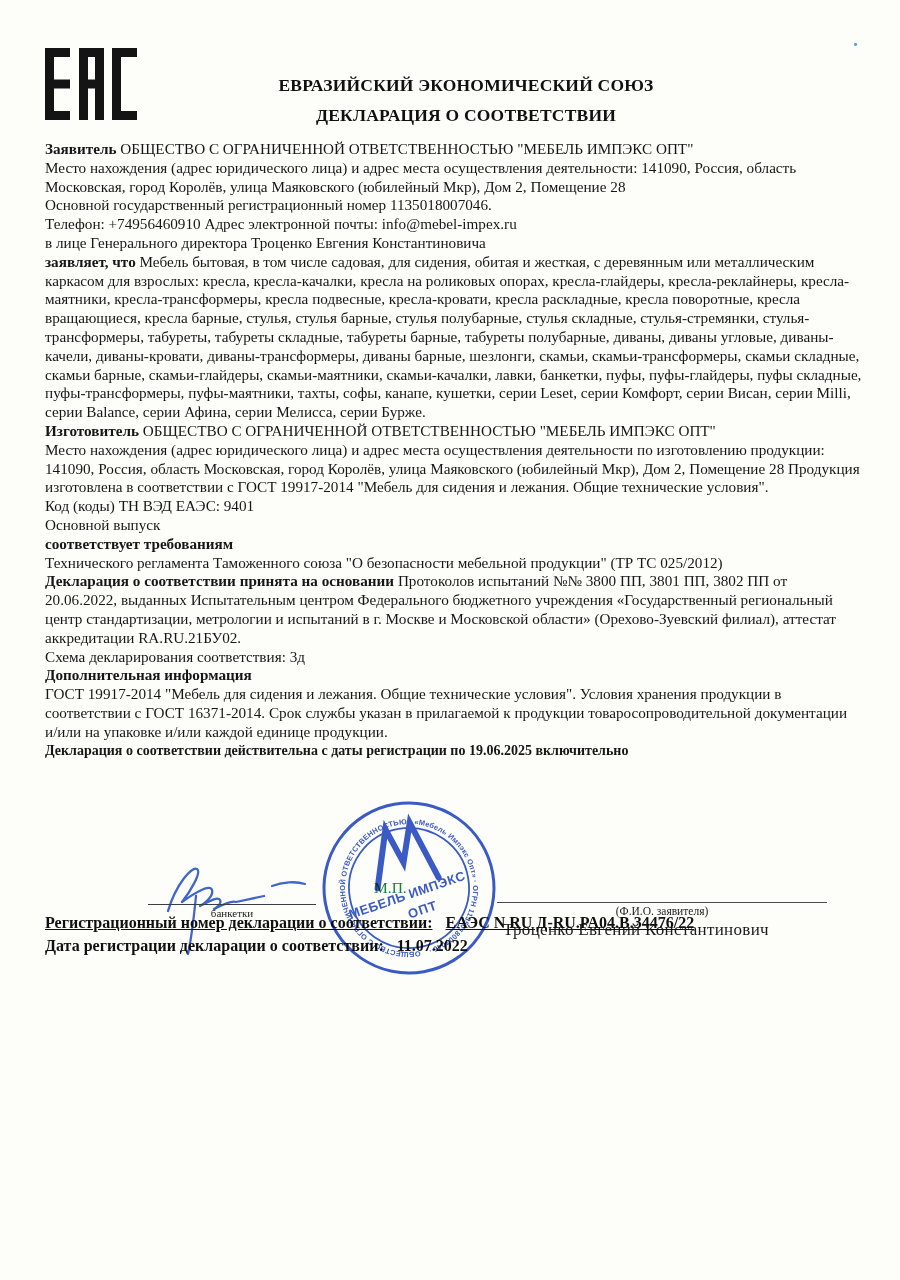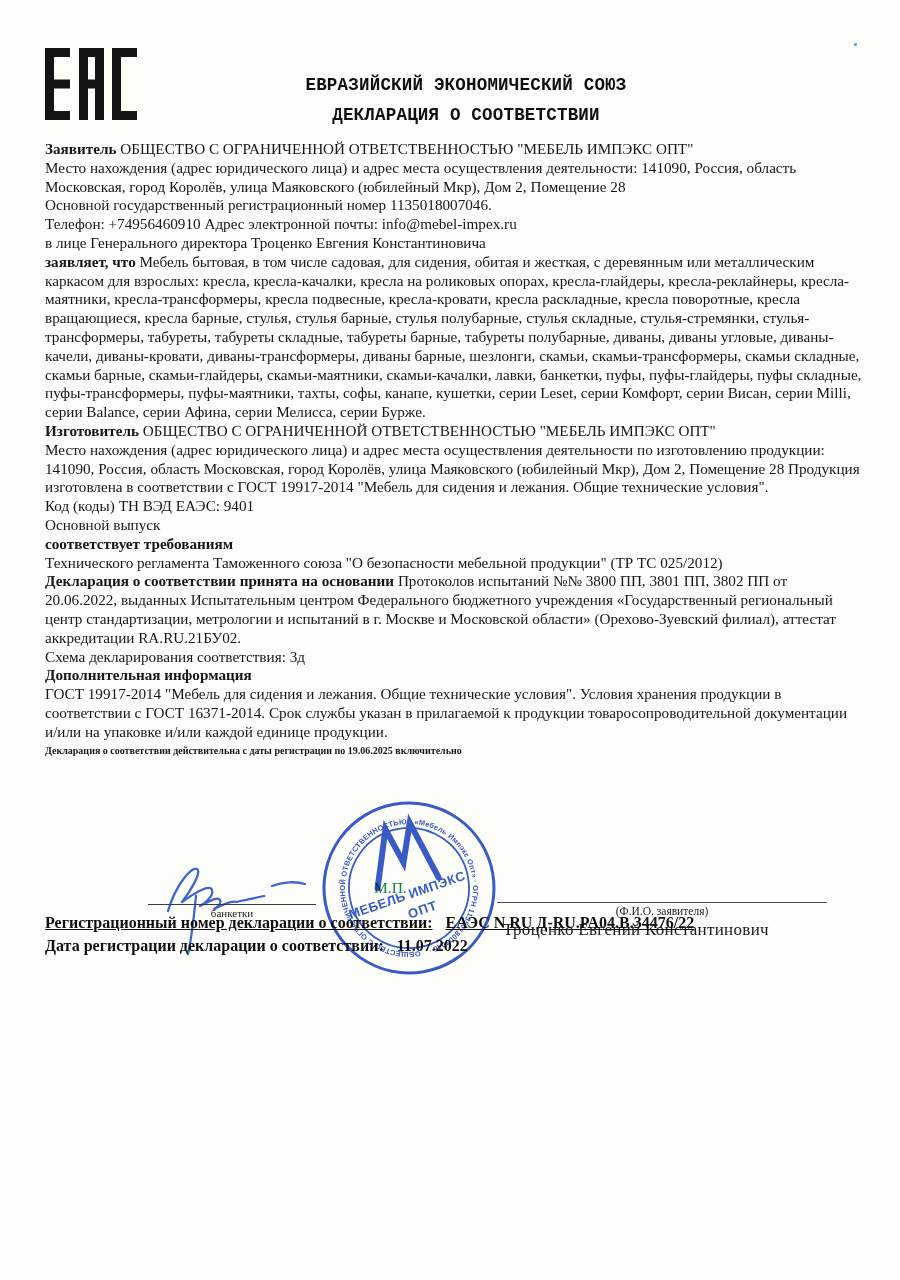--- a/index.html
+++ b/index.html
@@ -6,31 +6,31 @@
   .page{
     position:relative;width:900px;height:1280px;margin:0 auto;
     background:#fdfdfa;overflow:hidden;
     font-family:"Liberation Serif", serif;color:#161616;
   }
   
   .eac-logo{position:absolute;left:45px;top:48px;width:92px;height:72px;}
   
   .header-titles{
     position:absolute;top:70px;left:0;width:100%;padding-left:32px;box-sizing:border-box;
-    text-align:center;font-family:Liberation Mono, monospace;font-weight:bold;
+    text-align:center;font-family:Liberation Serif, serif;font-weight:bold;
     font-size:17.5px;line-height:30px;letter-spacing:.2px;color:#101010;
   }
   
   .doc-body{
     position:absolute;left:45px;top:140px;width:818px;
     font-size:15.2px;line-height:18.8px;text-align:left;
   }
   .doc-body p{margin:0;}
   .doc-body b{font-weight:bold;}
-  .validity-line{margin-top:24px;font-weight:bold;font-size:10px;}
+  .validity-line{margin-top:24px;font-weight:bold;font-size:14px;}
   
   .signature-svg{position:absolute;left:138px;top:856px;}
   .sig-line{position:absolute;left:148px;top:904px;width:168px;height:0;border-top:1.6px solid #3c3c44;}
   .sig-caption{position:absolute;left:148px;top:907px;width:168px;text-align:center;font-size:11px;color:#222;}
   .mp-label{position:absolute;left:374px;top:879px;font-size:15.5px;color:#15803d;}
   .applicant-name{position:absolute;left:503px;top:920px;font-size:17px;letter-spacing:.3px;color:#1a1a1a;}
   .name-line{position:absolute;left:497px;top:902px;width:330px;height:0;border-top:1.5px solid #4a4a52;}
   .name-caption{position:absolute;left:497px;top:905px;width:330px;text-align:center;font-size:11.5px;color:#222;}
   
   .reg-line{position:absolute;left:45px;font-weight:bold;font-size:16px;color:#101010;white-space:nowrap;}

